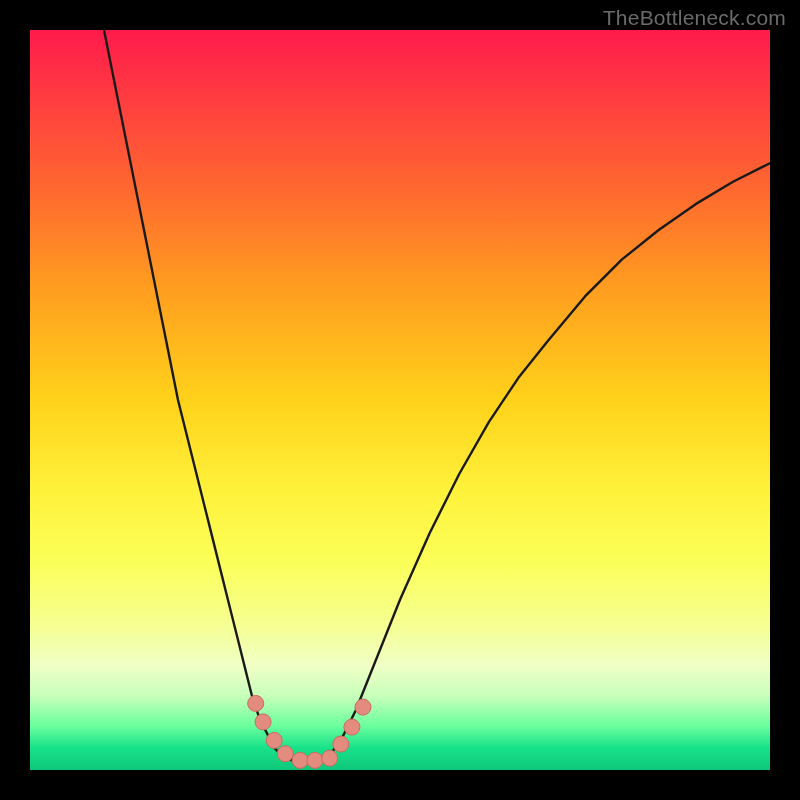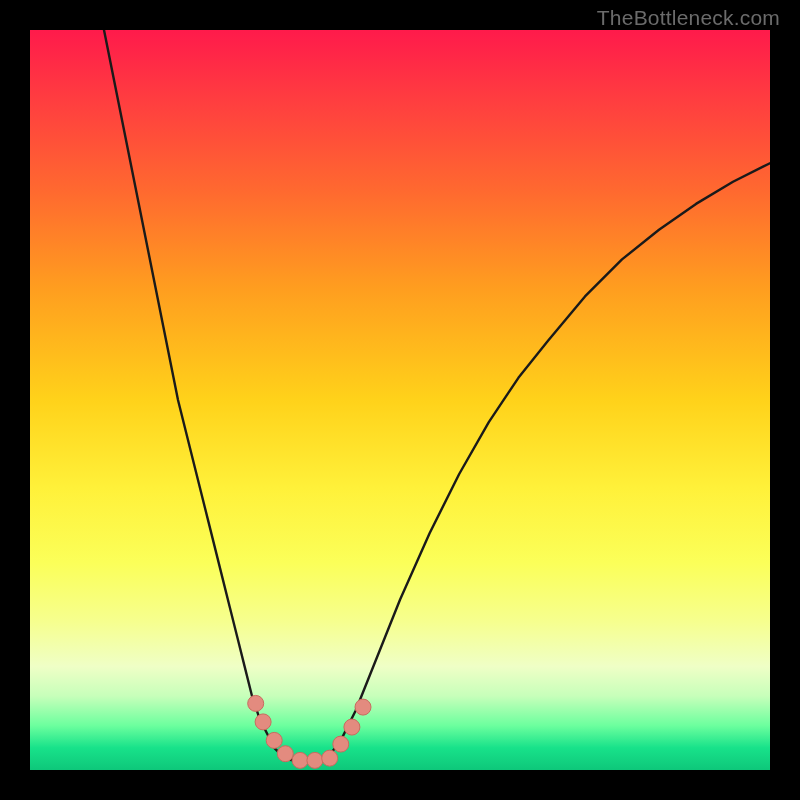--- a/index.html
+++ b/index.html
@@ -34,21 +34,21 @@
       #efffc6 86%,
       #c7ffba 90%,
       #6cff9e 94%,
       #18e28a 97%,
       #0ec77a 100%
     );
   }
   .watermark {
     position: absolute;
     top: 6px;
-    right: 20px;
+    right: 14px;
     font-family: Arial, Helvetica, sans-serif;
     font-size: 21px;
     color: #6b6b6b;
     letter-spacing: 0.2px;
     user-select: none;
   }
   svg.curves {
     position: absolute;
     left: 0;
     top: 0;

